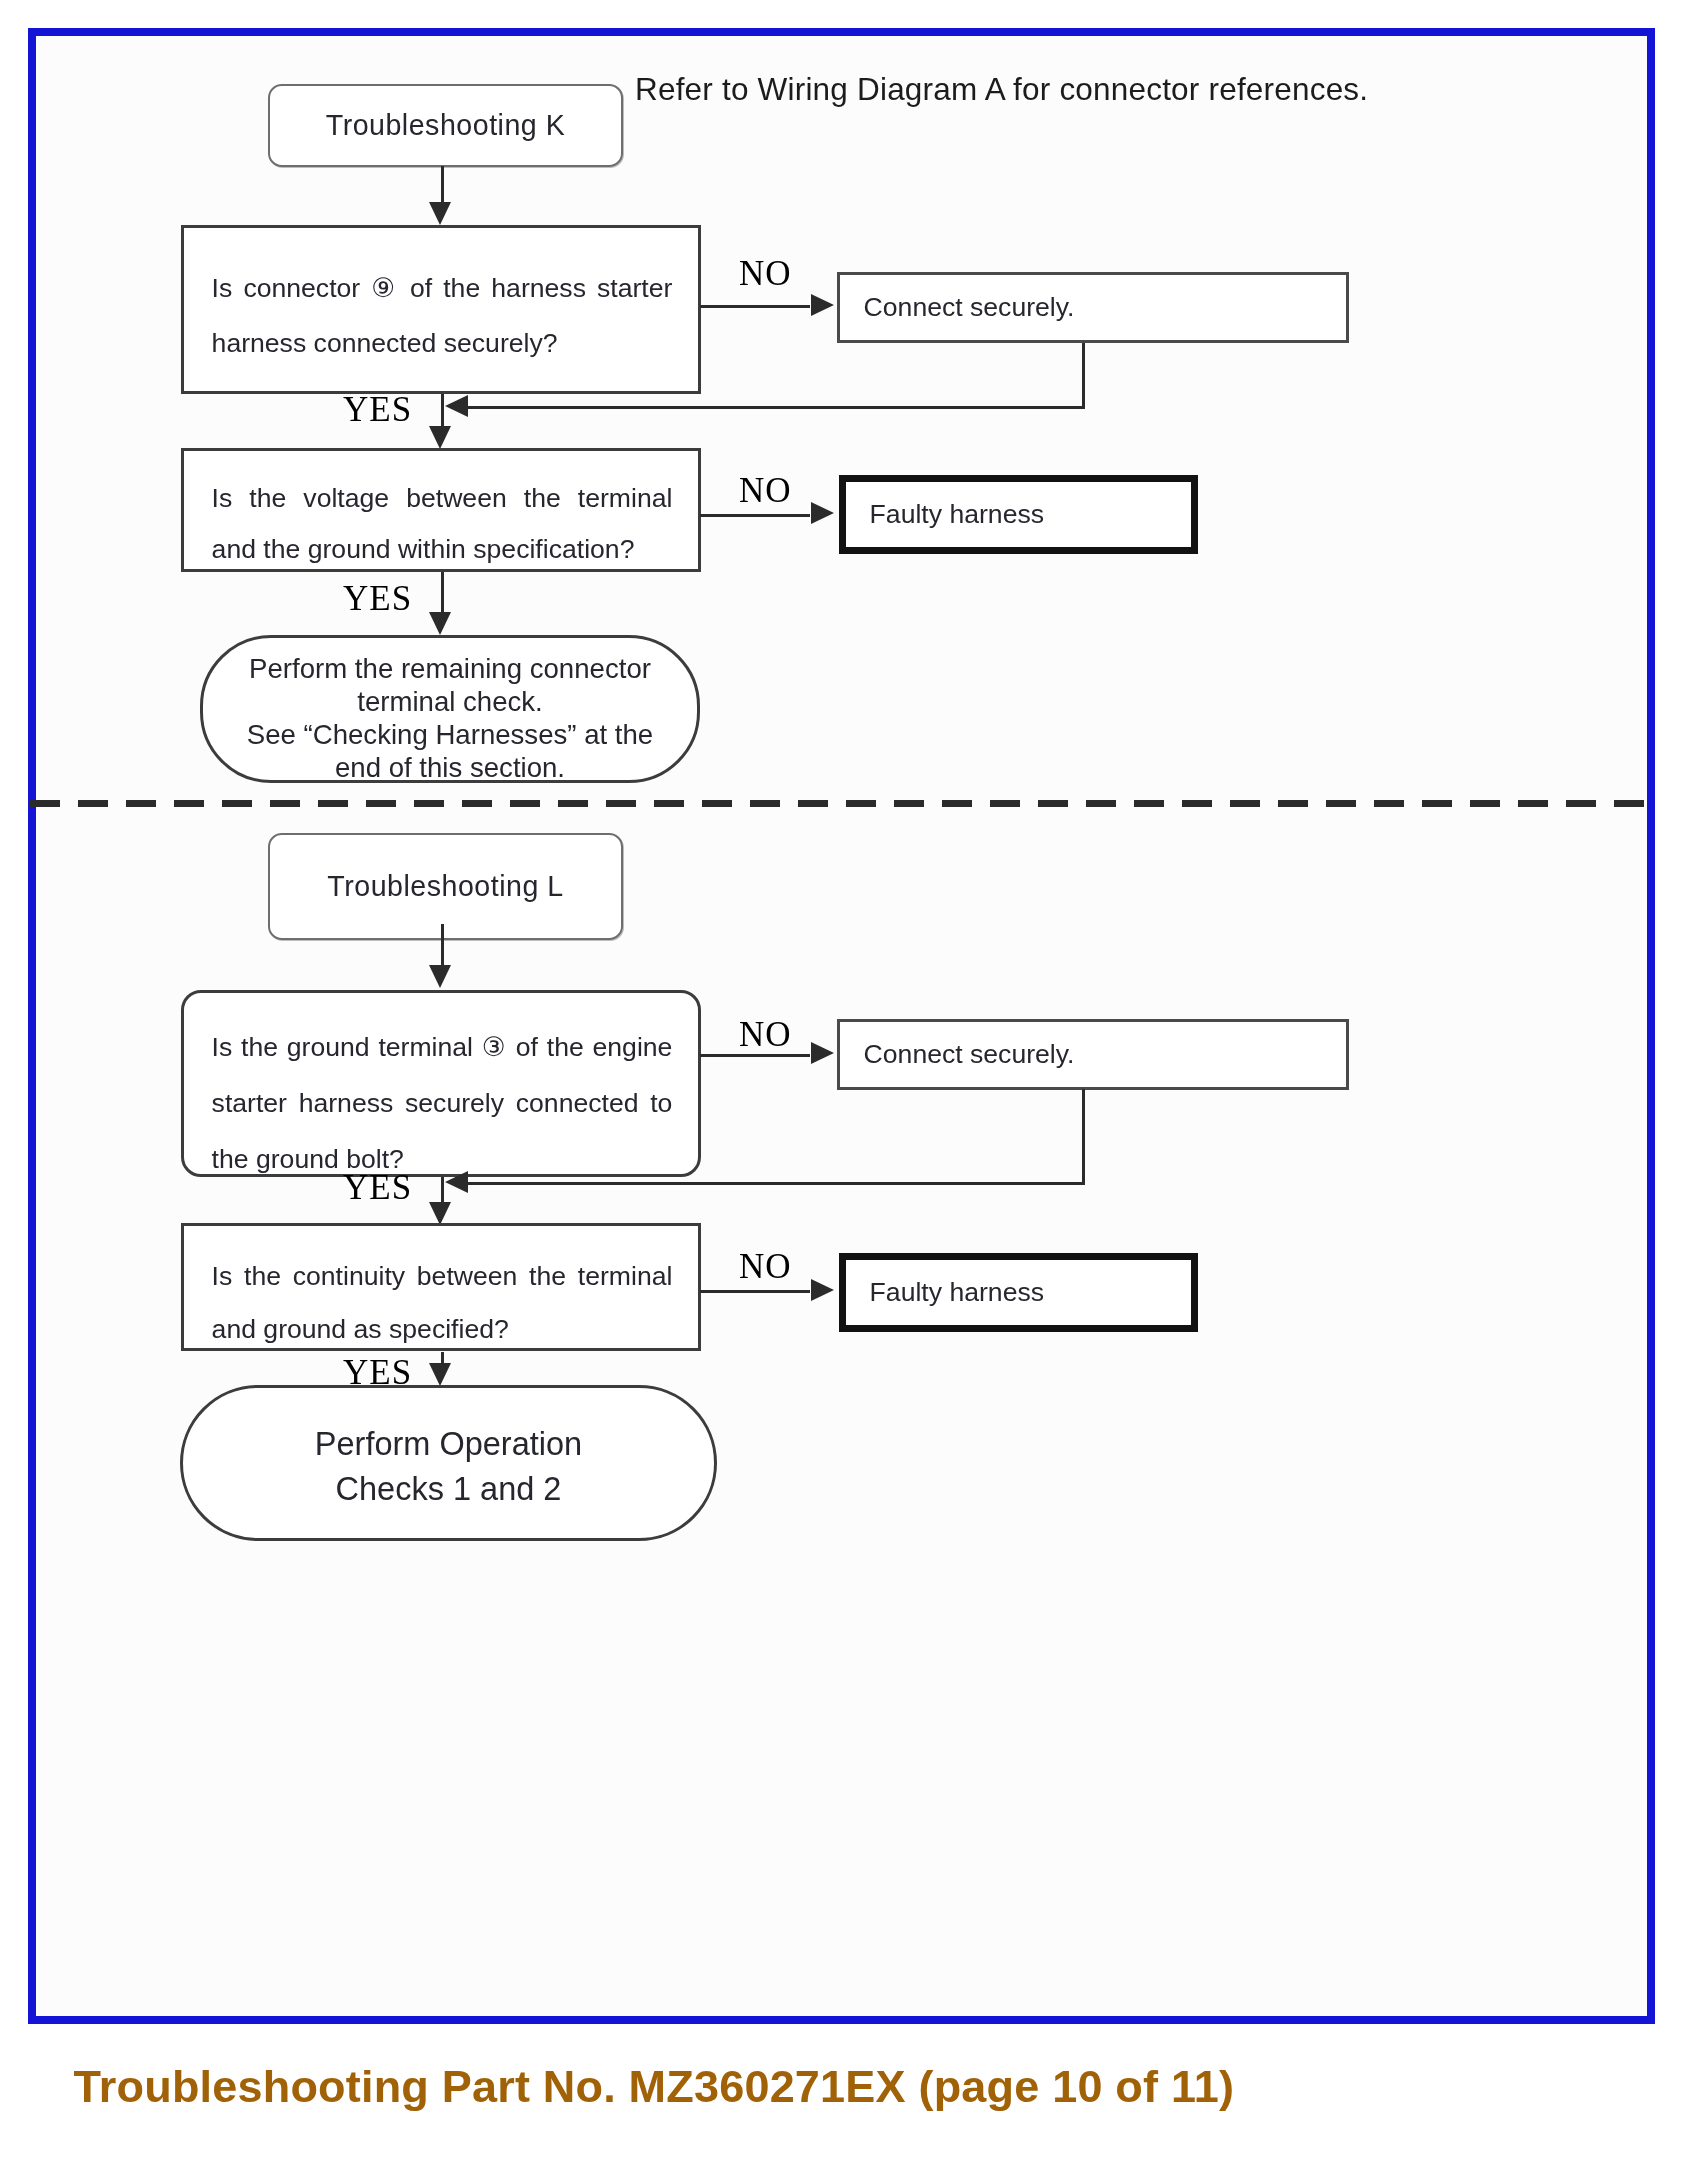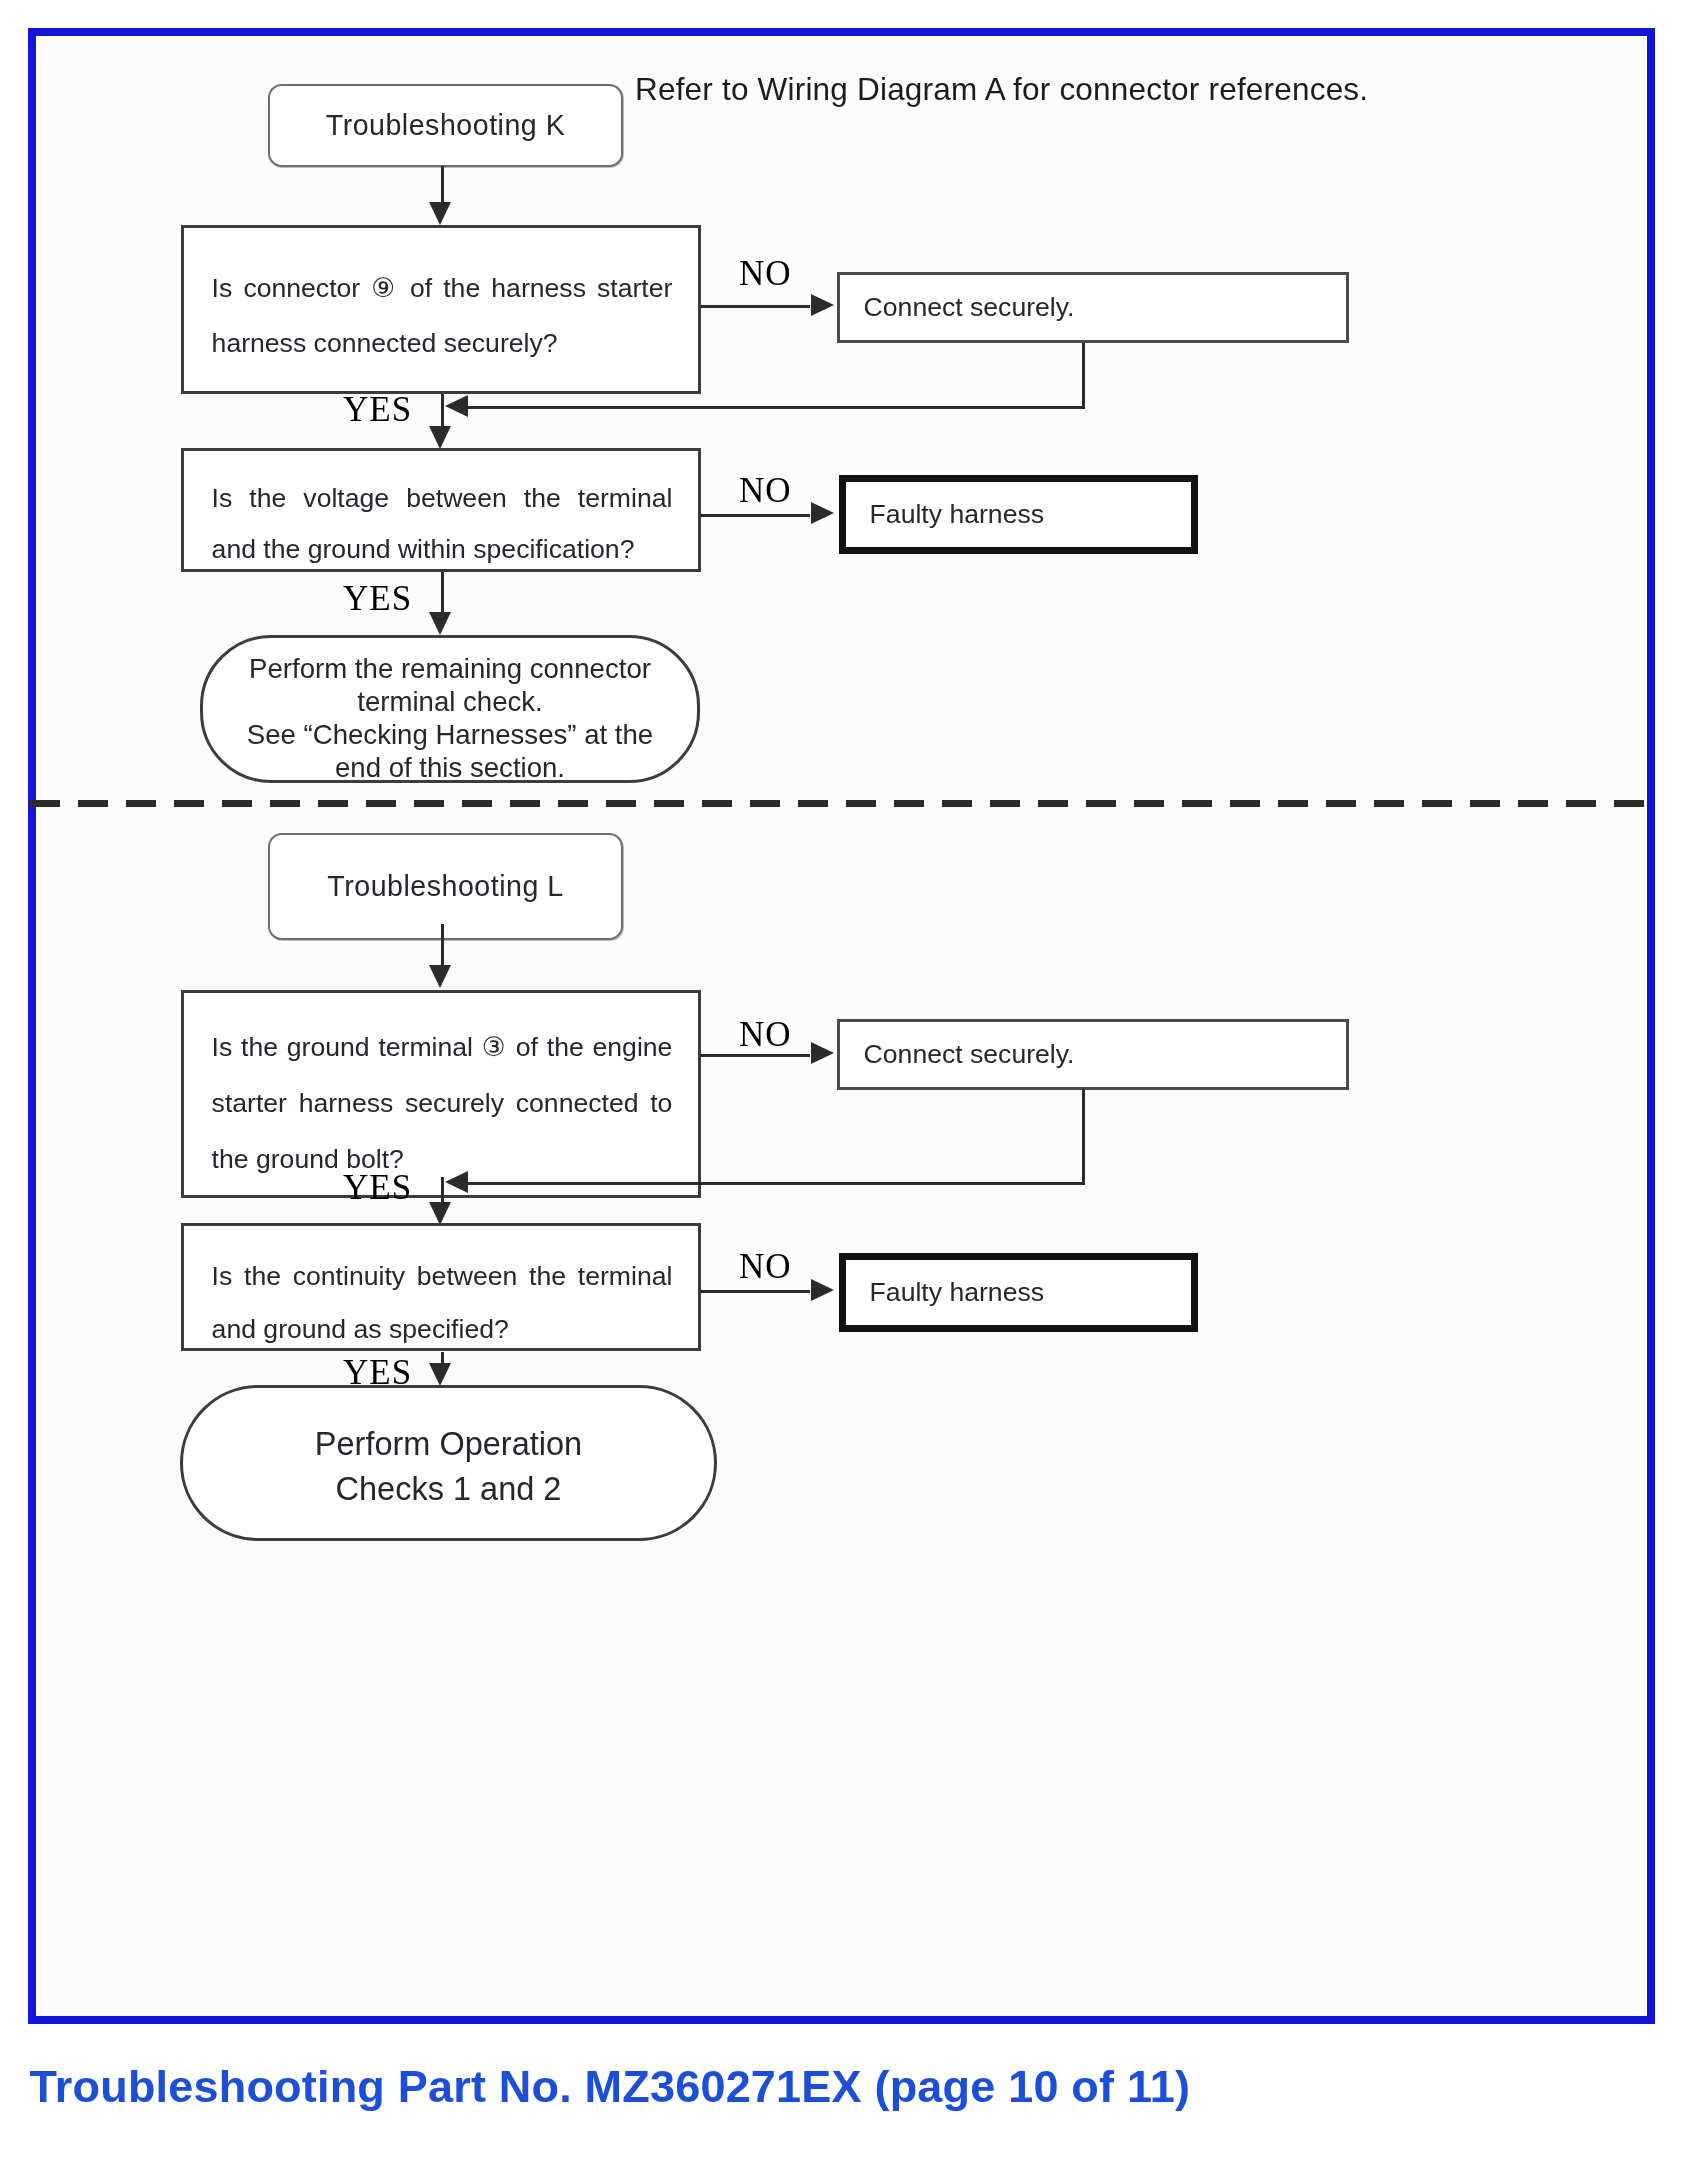--- a/index.html
+++ b/index.html
@@ -51,21 +51,21 @@
   .vline{background:#2b2b2b;width:3px;}
   .hline{background:#2b2b2b;height:3px;}
   .tri-down{width:0;height:0;border-left:11.8px solid transparent;border-right:11.8px solid transparent;border-top:23.6px solid #2b2b2b;}
   .tri-right{width:0;height:0;border-top:11.8px solid transparent;border-bottom:11.8px solid transparent;border-left:23.6px solid #2b2b2b;}
   .tri-left{width:0;height:0;border-top:11.8px solid transparent;border-bottom:11.8px solid transparent;border-right:23.6px solid #2b2b2b;}
   .divider{
     height:6.9px;
     background:repeating-linear-gradient(90deg,#2b2b2b 0 29.6px,transparent 29.6px 48px);
   }
   .footer{
-    font-size:45px;font-weight:bold;color:#1d4ed8;white-space:nowrap;letter-spacing:0.2px;
+    font-size:45px;font-weight:bold;color:#a16207;white-space:nowrap;letter-spacing:0.2px;margin-left:44px;
   }
 </style>
 </head>
 <body>
 
 <div class="stage">
   <div class="frame"></div>
 
   <div class="abs title-node" style="left:268px;top:84px;width:355px;height:83px;">
     <span>Troubleshooting K</span>
@@ -115,21 +115,21 @@
 
   <div class="abs divider" style="left:29.6px;top:800px;width:1623px;"></div>
 
   <div class="abs title-node" style="left:268px;top:833px;width:355px;height:107px;">
     <span>Troubleshooting L</span>
   </div>
 
   <div class="abs vline" style="left:441px;top:924px;height:43px;"></div>
   <div class="abs tri-down" style="left:429px;top:965px;"></div>
 
-  <div class="abs decision" style="left:181px;top:990px;width:520px;height:208px;padding-top:25.6px;line-height:56px;">Is the ground terminal ③ of the engine starter harness securely connected to the ground bolt?</div>
+  <div class="abs decision" style="left:181px;top:990px;width:520px;height:187px;padding-top:25.6px;line-height:56px;border-radius:20px;">Is the ground terminal ③ of the engine starter harness securely connected to the ground bolt?</div>
 
   <div class="abs branch-label" style="left:739px;top:1015px;">NO</div>
   <div class="abs hline" style="left:700px;top:1054px;width:110px;"></div>
   <div class="abs tri-right" style="left:811px;top:1042px;"></div>
 
   <div class="abs action" style="left:837px;top:1019px;width:512px;height:71px;">
     <span>Connect securely.</span>
   </div>
 
   <div class="abs vline" style="left:1082px;top:1089px;height:95px;"></div>

